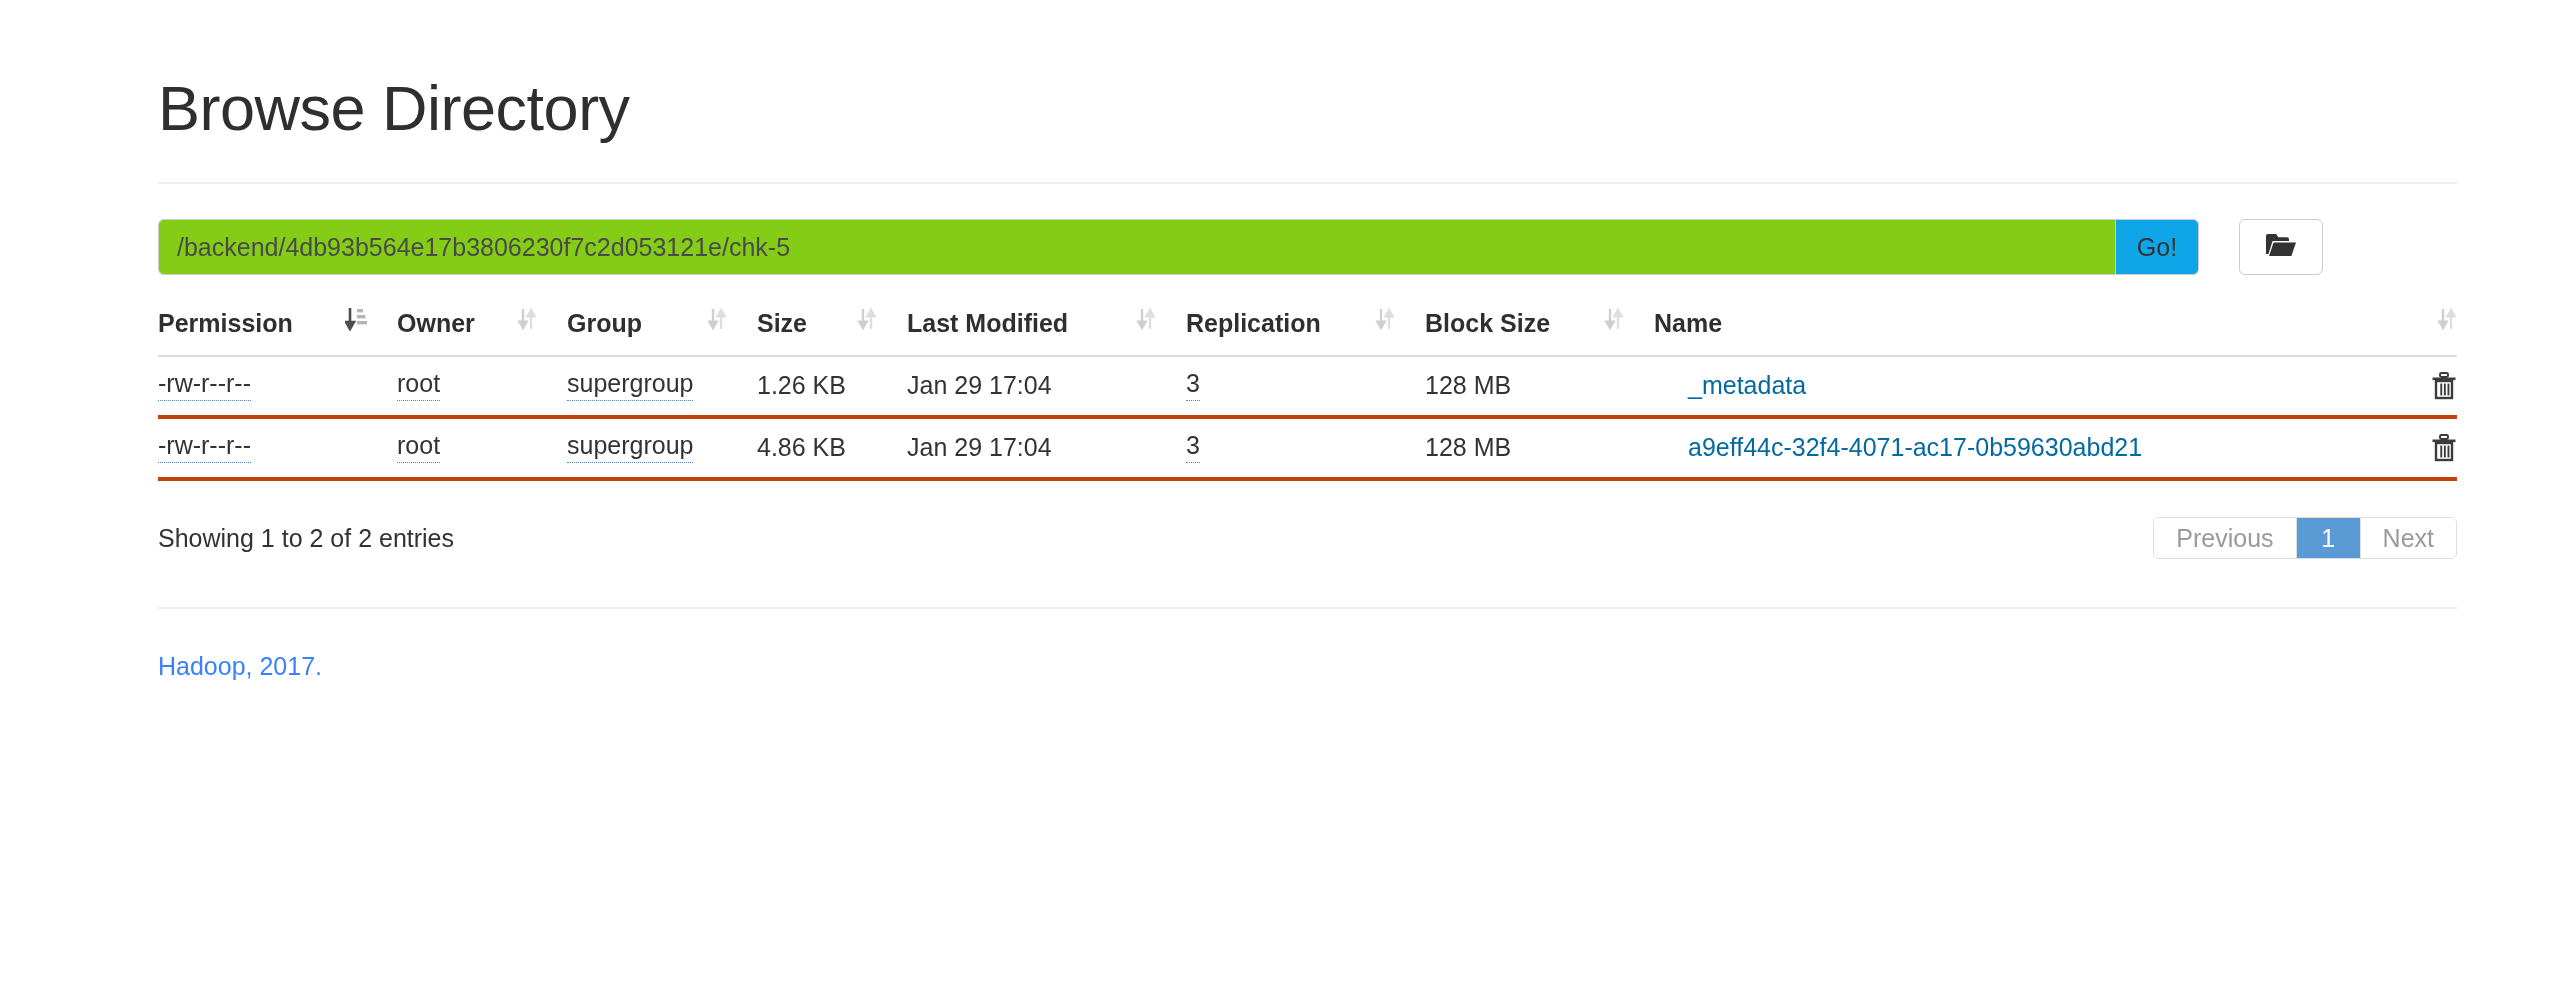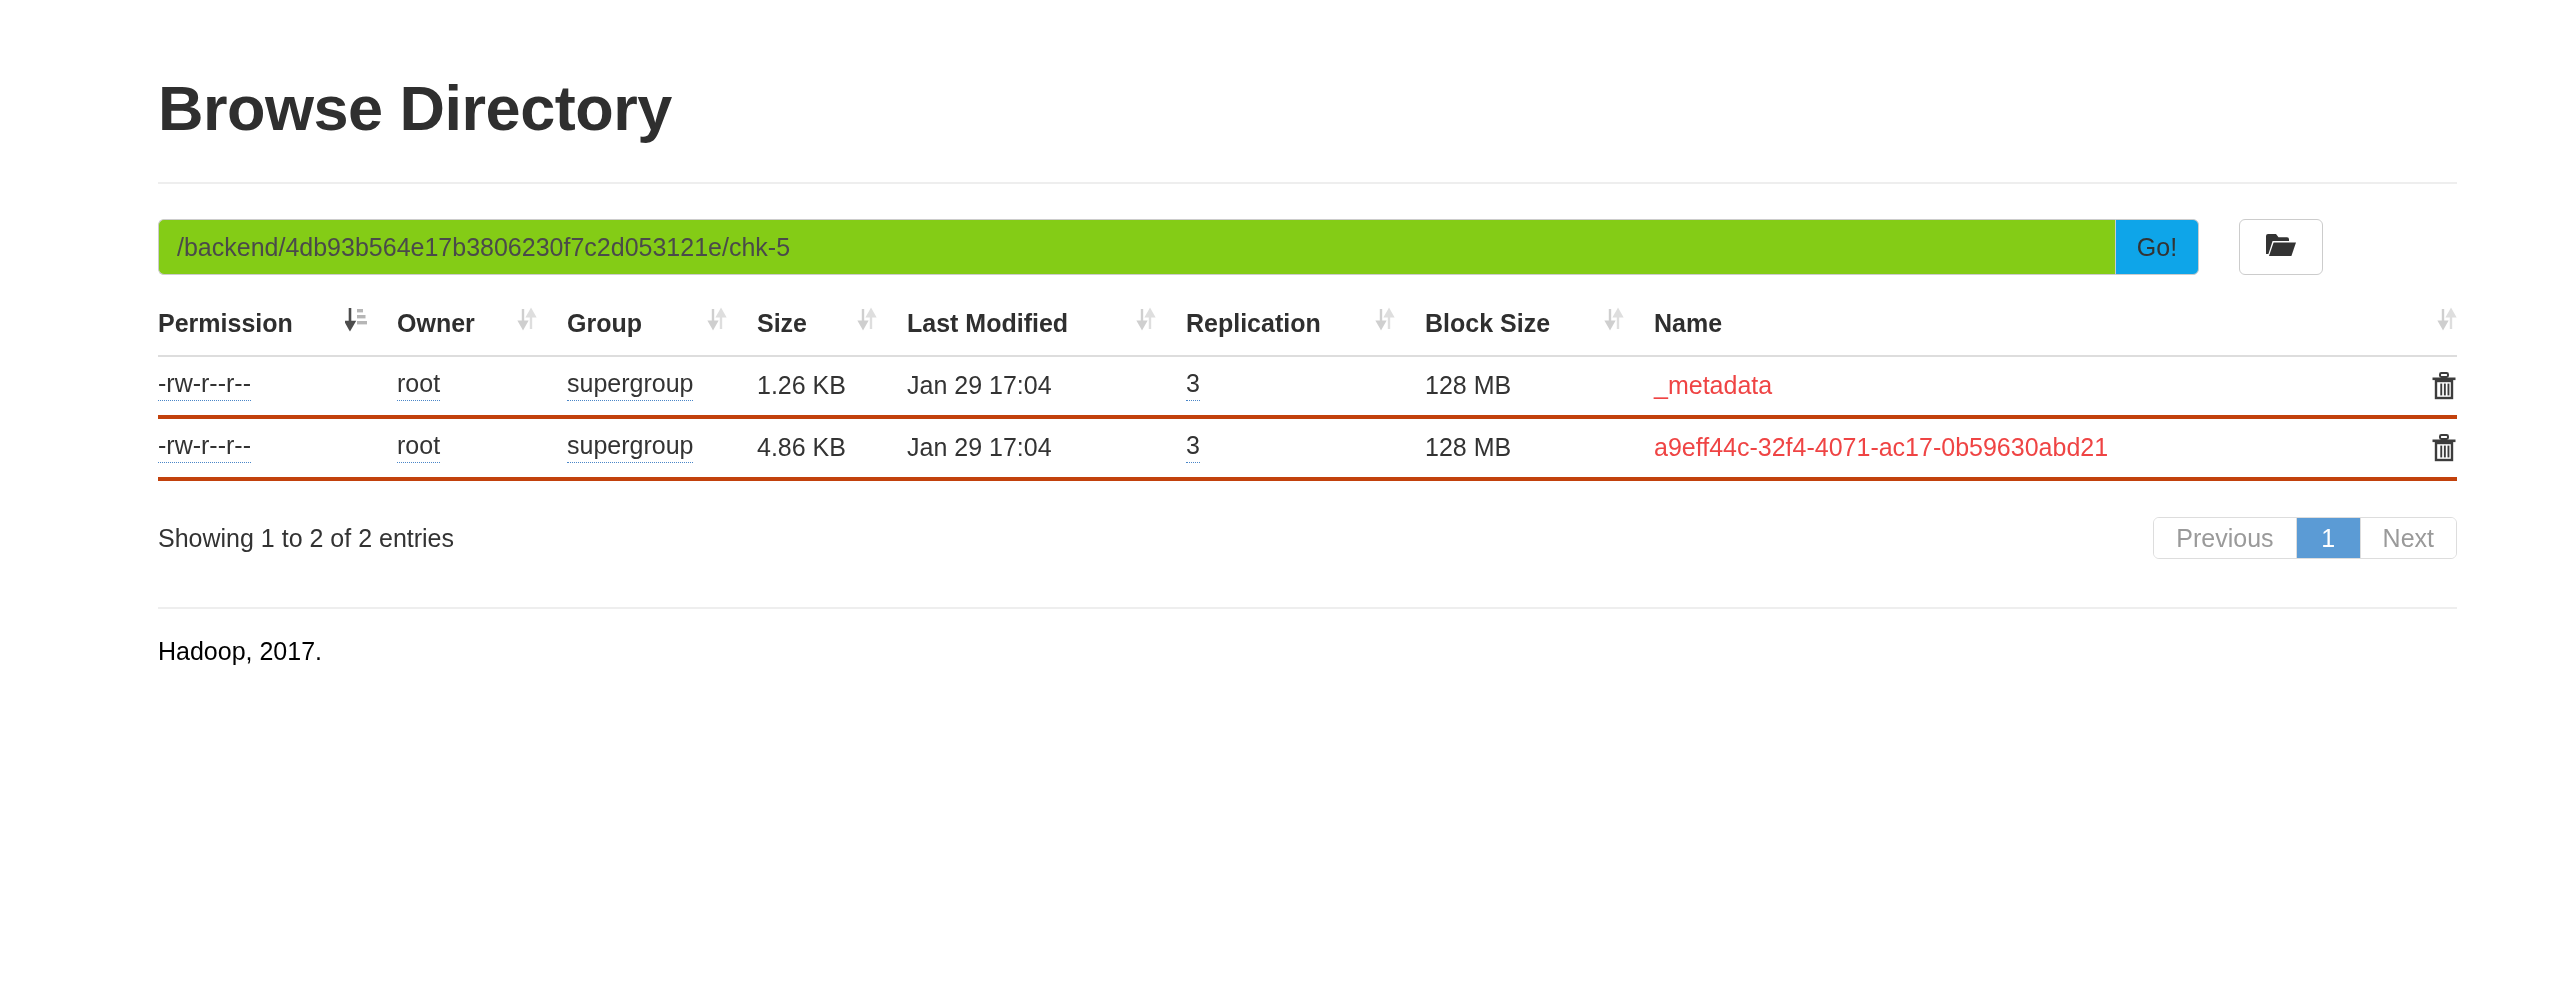--- a/index.html
+++ b/index.html
@@ -19,21 +19,21 @@
   .container {
     position: absolute;
     left: 158px;
     top: 0;
     width: 2299px;
   }
 
   
   .page-title {
     font-size: 63px;
-    font-weight: bold;
+    font-weight: normal;
     color: #2f2f2f;
     letter-spacing: -0.5px;
     margin: 0;
     padding-top: 74px;
     line-height: 1.1;
   }
   .rule {
     border: 0;
     border-top: 2px solid #eeeeee;
     margin: 39px 0 0 0;
@@ -171,23 +171,24 @@
     white-space: nowrap;
   }
   .dotted {
     border-bottom: 1px dotted #4a86c8;
     color: #333333;
     cursor: pointer;
     display: inline-block;
     padding-bottom: 2px;
   }
   .file-link {
-    color: #ef4444;
+    color: #0369a1;
     text-decoration: none;
     cursor: pointer;
+    margin-left: 34px;
   }
   td.col-actions { text-align: right; padding-right: 6px; }
   .trash-btn {
     background: none;
     border: none;
     padding: 0;
     cursor: pointer;
     line-height: 0;
     vertical-align: middle;
   }
@@ -242,22 +243,22 @@
 
   
   .footer-rule {
     border: 0;
     border-top: 2px solid #eeeeee;
     margin: 38px 0 0 0;
     width: 100%;
   }
   .footer-text {
     font-size: 25px;
-    color: #000000;
-    margin-top: 28px;
+    color: #3b82f6;
+    margin-top: 43px;
   }
 </style>
 </head>
 <body>
 
 <div class="page">
   <div class="container">
 
     <h1 class="page-title">Browse Directory</h1>
     <hr class="rule">

